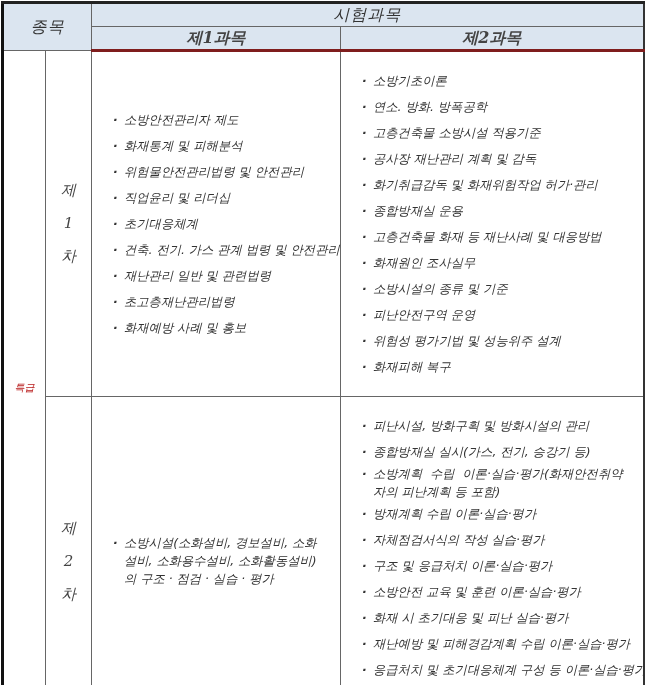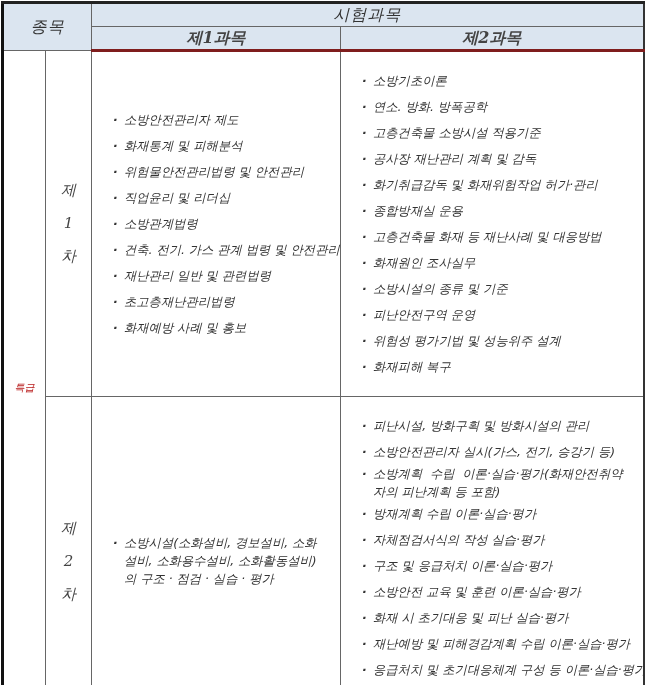--- a/index.html
+++ b/index.html
@@ -61,21 +61,21 @@
       <div>제</div>
       <div>1</div>
       <div>차</div>
     </td>
     <td class="list left">
       <ul>
         <li>소방안전관리자 제도</li>
         <li>화재통계 및 피해분석</li>
         <li>위험물안전관리법령 및 안전관리</li>
         <li>직업윤리 및 리더십</li>
-        <li>소방관계법령</li>
+        <li>초기대응체계</li>
         <li>건축. 전기. 가스 관계 법령 및 안전관리</li>
         <li>재난관리 일반 및 관련법령</li>
         <li>초고층재난관리법령</li>
         <li>화재예방 사례 및 홍보</li>
       </ul>
     </td>
     <td class="list">
       <ul>
         <li>소방기초이론</li>
         <li>연소. 방화. 방폭공학</li>
@@ -100,21 +100,21 @@
       <div>차</div>
     </td>
     <td class="list left">
       <ul>
         <li class="wrap">소방시설(소화설비, 경보설비, 소화설비, 소화용수설비, 소화활동설비)의 구조 · 점검 · 실습 · 평가</li>
       </ul>
     </td>
     <td class="list r2">
       <ul>
         <li>피난시설, 방화구획 및 방화시설의 관리</li>
-        <li>소방안전관리자 실시(가스, 전기, 승강기 등)</li>
+        <li>종합방재실 실시(가스, 전기, 승강기 등)</li>
         <li class="wrap">소방계획 수립 이론·실습·평가(화재안전취약자의 피난계획 등 포함)</li>
         <li>방재계획 수립 이론·실습·평가</li>
         <li>자체점검서식의 작성 실습·평가</li>
         <li>구조 및 응급처치 이론·실습·평가</li>
         <li>소방안전 교육 및 훈련 이론·실습·평가</li>
         <li>화재 시 초기대응 및 피난 실습·평가</li>
         <li>재난예방 및 피해경감계획 수립 이론·실습·평가</li>
         <li>응급처치 및 초기대응체계 구성 등 이론·실습·평가</li>
         <li>업무수행기록의 작성·유지 및 실습·평가</li>
       </ul>

